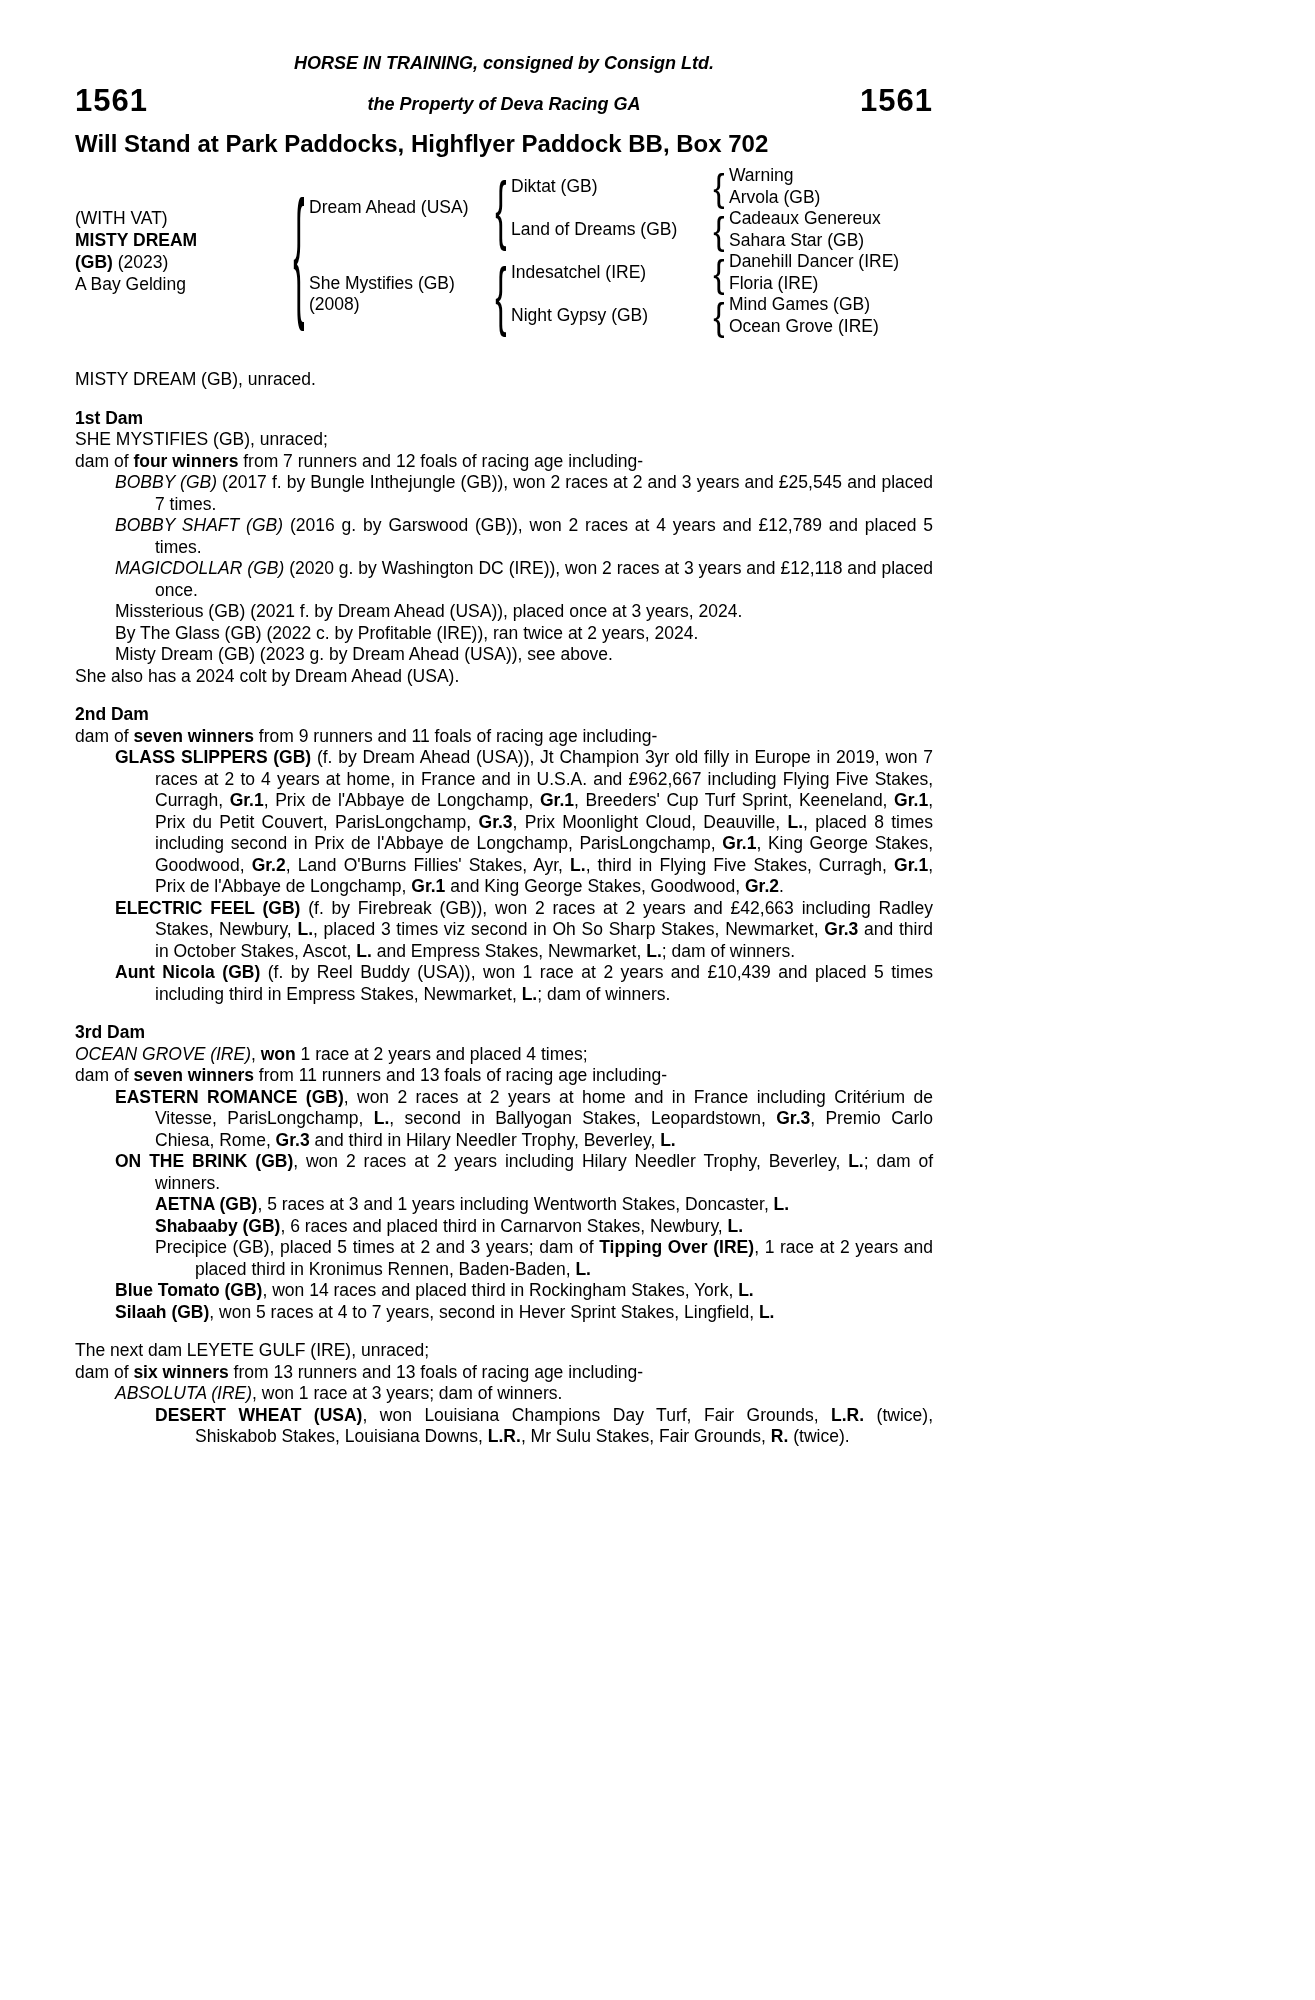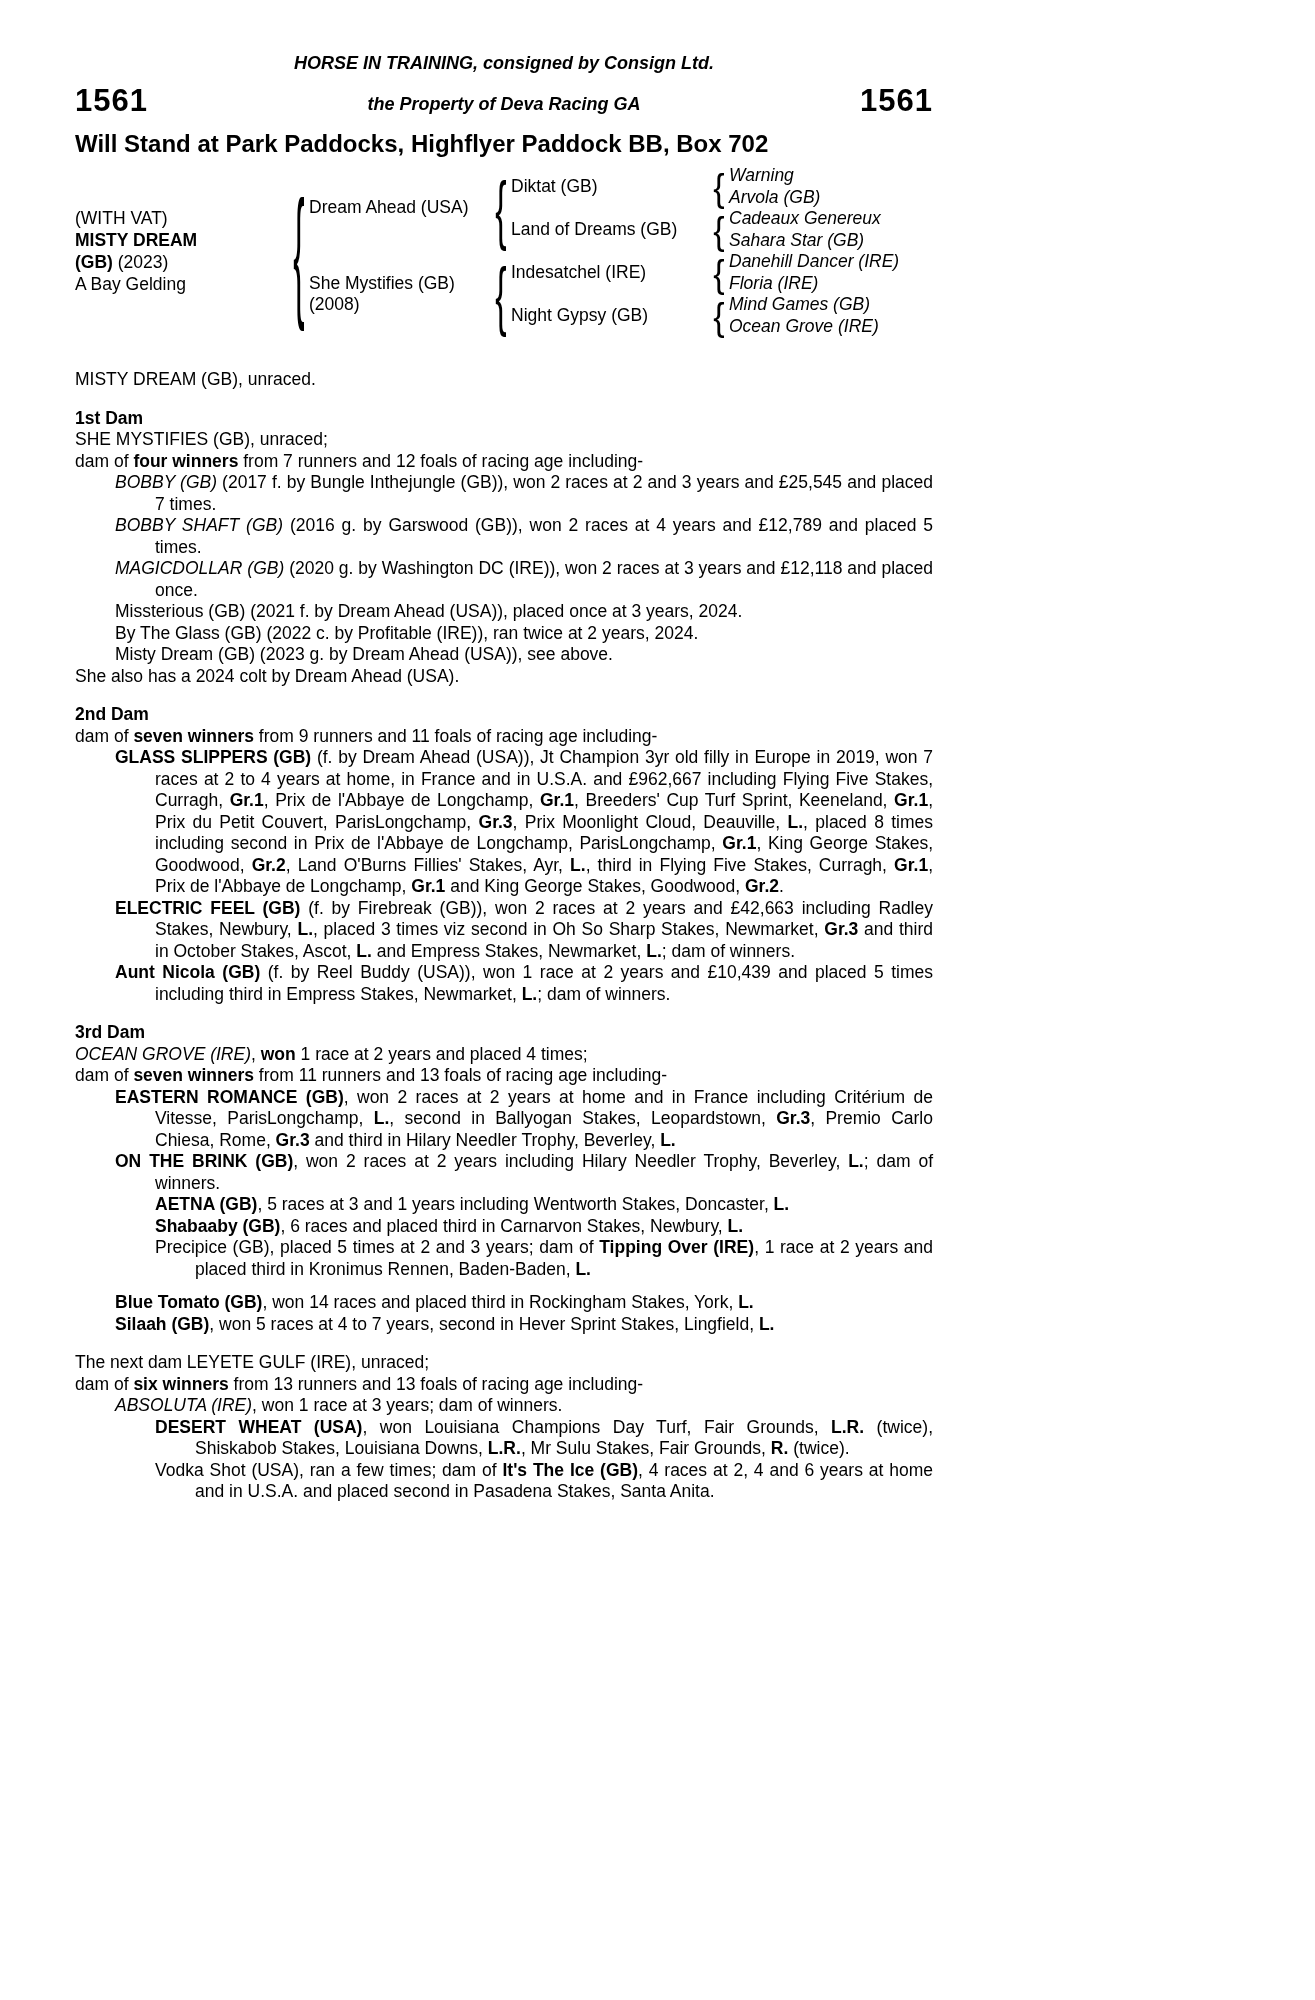--- a/index.html
+++ b/index.html
@@ -22,21 +22,21 @@
 
   
   .pedigree { display:flex; align-items:center; margin-top:10px; font-size:17.5px; }
   .ped-subject { width:214px; line-height:22px; }
   .bold { font-weight:bold; }
   .gcol { display:flex; flex-direction:column; }
   .g2row { display:flex; align-items:center; }
   .g2name { width:182px; line-height:21.5px; }
   .g3row { display:flex; align-items:center; height:43px; }
   .g3name { width:198px; white-space:nowrap; }
-  .g4col { display:flex; flex-direction:column; justify-content:flex-end;font-style:italic; }
+  .g4col { display:flex; flex-direction:column; justify-content:flex-end; }
   .g4name { height:21.5px; line-height:21.5px; white-space:nowrap; }
   .brace { width:20px; display:flex; align-items:center; justify-content:center; overflow:visible; align-self:center; }
   .brace > span { display:block; font-size:34px; line-height:1; font-weight:400; }
   .b1 > span { transform:scaleY(4.2); }
   .b2 > span { transform:scaleY(2.25); }
   .b3 > span { transform:scaleY(1.15); }
 
   
   .catalog-body { margin-top:0; }
   .txt-section { margin-top:17px; }
@@ -164,25 +164,24 @@
       </section>
       <section class="txt-section">
         <div class="section-heading">3rd Dam</div>
         <div class="para" style="padding-left: 40px; text-indent: -40px;"><span class="st-i">OCEAN GROVE (IRE)</span><span>, </span><span class="st-b">won</span><span> 1 race at 2 years and placed 4 times;</span></div>
         <div class="para" style="padding-left: 40px; text-indent: -40px;"><span>dam of </span><span class="st-b">seven winners</span><span> from 11 runners and 13 foals of racing age including-</span></div>
         <div class="para" style="padding-left: 80px; text-indent: -40px;"><span class="st-b">EASTERN ROMANCE (GB)</span><span>, won 2 races at 2 years at home and in France including Critérium de Vitesse, ParisLongchamp, </span><span class="st-b">L.</span><span>, second in Ballyogan Stakes, Leopardstown, </span><span class="st-b">Gr.3</span><span>, Premio Carlo Chiesa, Rome, </span><span class="st-b">Gr.3</span><span> and third in Hilary Needler Trophy, Beverley, </span><span class="st-b">L.</span></div>
         <div class="para" style="padding-left: 80px; text-indent: -40px;"><span class="st-b">ON THE BRINK (GB)</span><span>, won 2 races at 2 years including Hilary Needler Trophy, Beverley, </span><span class="st-b">L.</span><span>; dam of winners.</span></div>
         <div class="para" style="padding-left: 120px; text-indent: -40px;"><span class="st-b">AETNA (GB)</span><span>, 5 races at 3 and 1 years including Wentworth Stakes, Doncaster, </span><span class="st-b">L.</span></div>
         <div class="para" style="padding-left: 120px; text-indent: -40px;"><span class="st-b">Shabaaby (GB)</span><span>, 6 races and placed third in Carnarvon Stakes, Newbury, </span><span class="st-b">L.</span></div>
         <div class="para" style="padding-left: 120px; text-indent: -40px;"><span>Precipice (GB), placed 5 times at 2 and 3 years; dam of </span><span class="st-b">Tipping Over (IRE)</span><span>, 1 race at 2 years and placed third in Kronimus Rennen, Baden-Baden, </span><span class="st-b">L.</span></div>
-        <div class="para" style="padding-left: 80px; text-indent: -40px; margin-top: 12px;"><span class="st-b">Blue Tomato (GB)</span><span>, won 14 races and placed third in Rockingham Stakes, York, </span><span class="st-b">L.</span></div>
+        <div class="para" style="padding-left: 80px; text-indent: -40px;"><span class="st-b">Blue Tomato (GB)</span><span>, won 14 races and placed third in Rockingham Stakes, York, </span><span class="st-b">L.</span></div>
         <div class="para" style="padding-left: 80px; text-indent: -40px;"><span class="st-b">Silaah (GB)</span><span>, won 5 races at 4 to 7 years, second in Hever Sprint Stakes, Lingfield, </span><span class="st-b">L.</span></div>
       </section>
       <section class="txt-section">
         <div class="para" style="padding-left: 0px; text-indent: 0px;"><span>The next dam LEYETE GULF (IRE), unraced;</span></div>
         <div class="para" style="padding-left: 40px; text-indent: -40px;"><span>dam of </span><span class="st-b">six winners</span><span> from 13 runners and 13 foals of racing age including-</span></div>
         <div class="para" style="padding-left: 80px; text-indent: -40px;"><span class="st-i">ABSOLUTA (IRE)</span><span>, won 1 race at 3 years; dam of winners.</span></div>
         <div class="para" style="padding-left: 120px; text-indent: -40px;"><span class="st-b">DESERT WHEAT (USA)</span><span>, won Louisiana Champions Day Turf, Fair Grounds, </span><span class="st-b">L.R.</span><span> (twice), Shiskabob Stakes, Louisiana Downs, </span><span class="st-b">L.R.</span><span>, Mr Sulu Stakes, Fair Grounds, </span><span class="st-b">R.</span><span> (twice).</span></div>
-        <div class="para" style="padding-left: 120px; text-indent: -40px;"><span>Vodka Shot (USA), ran a few times; dam of </span><span class="st-b">It's The Ice (GB)</span><span>, 4 races at 2, 4 and 6 years at home and in U.S.A. and placed second in Pasadena Stakes, Santa Anita.</span></div>
       </section>
     </div>
 
 </div>
 
 </body></html>

